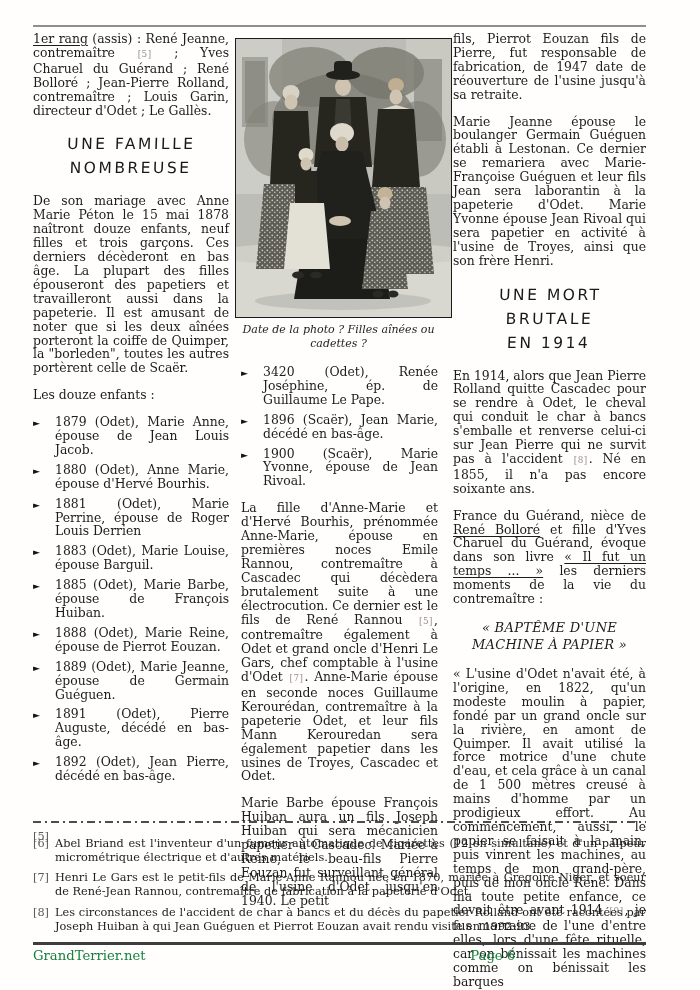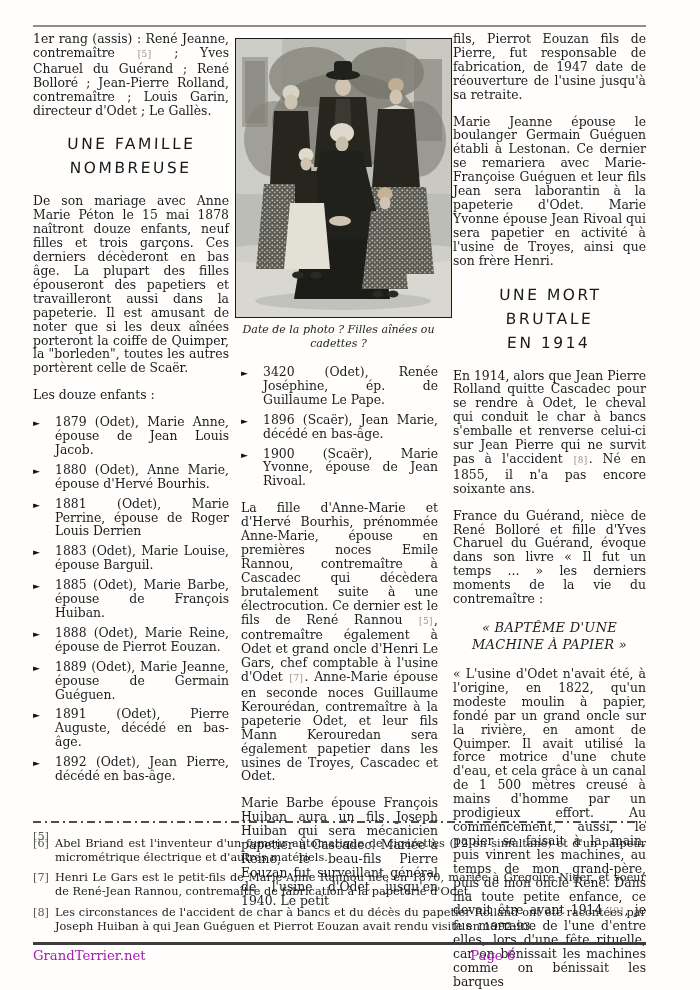--- a/index.html
+++ b/index.html
@@ -8,21 +8,21 @@
     font-family:"DejaVu Serif", serif; color:#1c1c1c; overflow:hidden;
   }
   .top-rule { position:absolute; left:33px; top:25px; width:613px; height:2px; background:#8f8f8f; }
 
   .col { position:absolute; top:32px; font-size:12.4px; line-height:13.9px; text-align:justify; }
   .col1 { left:33px;  width:196px; }
   .col2 { left:241px; width:197px; }
   .col3 { left:453px; width:193px; }
 
   .col p { margin:0 0 13px 0; }
-  .u { text-underline-offset:2px; }
+  .u { text-decoration:underline; text-underline-offset:2px; }
   .fnref { color:#97928b; font-size:8.8px; letter-spacing:0.5px; padding:0 1px; white-space:nowrap; }
 
   .heading {
     font-family:"DejaVu Sans", sans-serif; font-weight:500; color:#181818;
     text-align:center; font-size:15.5px; line-height:24px; letter-spacing:2.5px;
     margin:15px 0 14px 0; transform:skewX(-2deg);
   }
 
   ul.children { list-style:none; margin:0 0 13px 0; padding:0; }
   ul.children li { position:relative; padding-left:22px; margin-bottom:6px; text-align:justify; }
@@ -45,21 +45,21 @@
   .sep-dashdot {
     position:absolute; left:33px; top:821px; width:613px; height:1.6px;
     background-image:repeating-linear-gradient(to right, #4d4d4d 0 8px, transparent 8px 12px, #4d4d4d 12px 14px, transparent 14px 18px);
   }
 
   .footnotes { position:absolute; left:33px; top:830px; width:613px; font-size:11.3px; line-height:14px; }
   .footnote { position:relative; padding-left:22px; margin-bottom:6.5px; text-align:justify; }
   .fn-num { position:absolute; left:0; top:0; color:#5a5a56; }
 
   .footer-rule { position:absolute; left:33px; top:942px; width:613px; height:2.5px; background:#3d3d3d; }
-  .footer { position:absolute; left:33px; top:948px; width:613px; display:flex; font-size:13.2px; color:#a21caf; }
+  .footer { position:absolute; left:33px; top:948px; width:613px; display:flex; font-size:13.2px; color:#15803d; }
   .f-left   { flex:1; text-align:left; }
   .f-center { flex:1; text-align:center; }
   .f-right  { flex:1; text-align:right; }
 </style>
 </head>
 <body>
 
 <div class="page">
 
   <div class="top-rule"></div>

